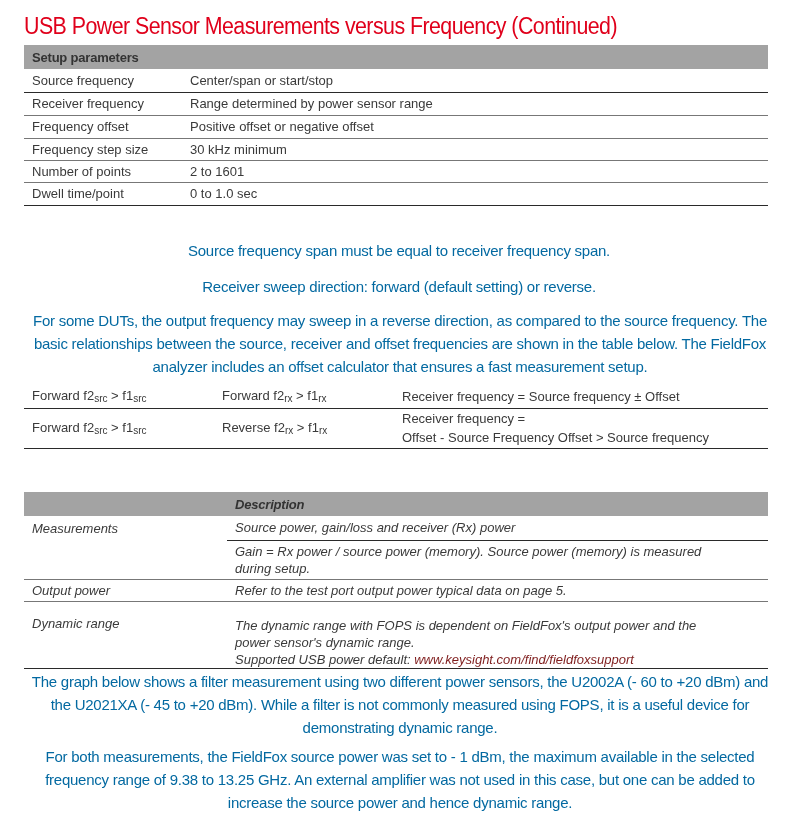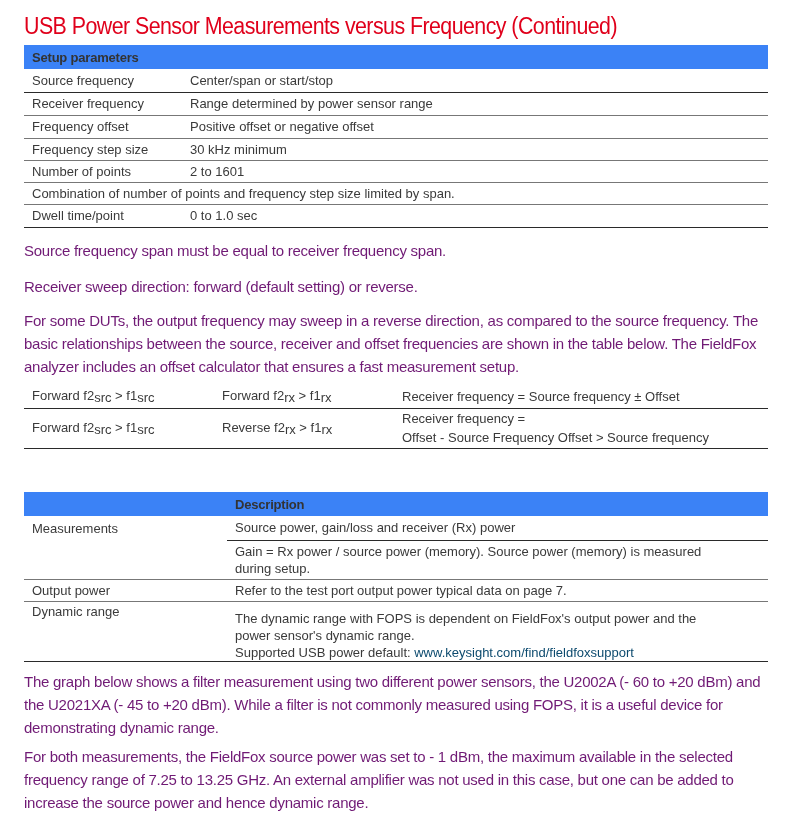--- a/index.html
+++ b/index.html
@@ -7,26 +7,26 @@
   body { font-family: "Liberation Sans", sans-serif; color: #3a3a3a; position: relative; }
   .page { position: absolute; left: 24px; top: 0; width: 744px; }
   .title {
     position: absolute; left: 0; top: 13px;
     font-size: 23px; color: #e0001b; letter-spacing: -0.6px; white-space: nowrap;
     transform: scaleX(0.93); transform-origin: left center;
   }
   table { border-collapse: collapse; width: 744px; position: absolute; left: 0; }
   td, th { font-size: 13px; text-align: left; vertical-align: middle; padding: 0 0 0 8px; color: #3a3a3a; font-weight: normal; }
   th { font-weight: bold; color: #333; letter-spacing: -0.2px; }
-  .hdr { background: #3b82f6; }
+  .hdr { background: #a3a3a3; }
   .bline td { border-bottom: 1.5px solid #2a2a2a; margin-top: 27px; }
   .gline td { border-bottom: 1.5px solid #777; }
-  sub { font-size: 13px; vertical-align: -2px; }
-  .para { position: absolute; left: 0; font-size: 15px; line-height: 23px; color: #701a75; width: 750px; letter-spacing: -0.25px; }
-  .link { color: #0c4a6e; }
+  sub { font-size: 10px; vertical-align: -2px; }
+  .para { position: absolute; left: 0; font-size: 15px; line-height: 23px; color: #0369a1; width: 750px; letter-spacing: -0.25px; text-align: center; }
+  .link { color: #7f1d1d; }
 </style>
 </head>
 <body>
 
 <div class="page">
   <div class="title">USB Power Sensor Measurements versus Frequency (Continued)</div>
 
   <table style="top:45px;">
     <colgroup>
         <col style="width:158px">
@@ -49,23 +49,20 @@
       <td>Positive offset or negative offset</td>
     </tr>
     <tr class="gline" style="height:22px">
       <td>Frequency step size</td>
       <td>30 kHz minimum</td>
     </tr>
     <tr class="gline" style="height:22px">
       <td>Number of points</td>
       <td>2 to 1601</td>
     </tr>
-    <tr class="gline" style="height:22px">
-      <td colspan="2">Combination of number of points and frequency step size limited by span.</td>
-    </tr>
     <tr class="bline" style="height:23px">
       <td>Dwell time/point</td>
       <td>0 to 1.0 sec</td>
     </tr>
   </tbody>
     </table>
 
   <div class="para" style="top:239px;">Source frequency span must be equal to receiver frequency span.</div>
   <div class="para" style="top:275px;">Receiver sweep direction: forward (default setting) or reverse.</div>
   <div class="para" style="top:309px; width:752px;">For some DUTs, the output frequency may sweep in a reverse direction, as compared to the source frequency. The basic relationships between the source, receiver and offset frequencies are shown in the table below. The FieldFox analyzer includes an offset calculator that ensures a fast measurement setup.</div>
@@ -86,21 +83,21 @@
       <td><span>Forward f2</span><sub>src</sub><span> &gt; f1</span><sub>src</sub></td>
       <td><span>Reverse f2</span><sub>rx</sub><span> &gt; f1</span><sub>rx</sub></td>
       <td style="line-height:19px;">
         <div>Receiver frequency =</div>
         <div>Offset - Source Frequency Offset &gt; Source frequency</div>
       </td>
     </tr>
   </tbody>
     </table>
 
-  <table style="top:492px;">
+  <table style="top:492px;font-style:italic;">
     <colgroup>
         <col style="width:203px">
         <col>
       </colgroup>
     <tbody>
         <tr class="hdr" style="height:24px">
       <th></th>
       <th>Description</th>
     </tr>
     <tr style="height:24px">
@@ -109,28 +106,28 @@
     </tr>
     <tr class="gline" style="height:39px">
       <td></td>
       <td style="line-height:17px;">
         <div>Gain = Rx power / source power (memory). Source power (memory) is measured</div>
         <div>during setup.</div>
       </td>
     </tr>
     <tr class="gline" style="height:22px">
       <td>Output power</td>
-      <td>Refer to the test port output power typical data on page 7.</td>
+      <td>Refer to the test port output power typical data on page 5.</td>
     </tr>
     <tr class="bline" style="height:56px">
-      <td style="vertical-align:top; padding-top:2px;">Dynamic range</td>
-      <td style="line-height:17px; vertical-align:top; padding-top:8px;">
+      <td style="vertical-align:top; padding-top:14px;">Dynamic range</td>
+      <td style="line-height:17px; vertical-align:top; padding-top:15px;">
         <div>The dynamic range with FOPS is dependent on FieldFox's output power and the</div>
         <div>power sensor's dynamic range.</div>
         <div><span>Supported USB power default: </span><span class="link">www.keysight.com/find/fieldfoxsupport</span></div>
       </td>
     </tr>
   </tbody>
     </table>
 
   <div class="para" style="top:670px; width:752px;">The graph below shows a filter measurement using two different power sensors, the U2002A (- 60 to +20 dBm) and the U2021XA (- 45 to +20 dBm). While a filter is not commonly measured using FOPS, it is a useful device for demonstrating dynamic range.</div>
-  <div class="para" style="top:745px; width:752px;">For both measurements, the FieldFox source power was set to - 1 dBm, the maximum available in the selected frequency range of 7.25 to 13.25 GHz. An external amplifier was not used in this case, but one can be added to increase the source power and hence dynamic range.</div>
+  <div class="para" style="top:745px; width:752px;">For both measurements, the FieldFox source power was set to - 1 dBm, the maximum available in the selected frequency range of 9.38 to 13.25 GHz. An external amplifier was not used in this case, but one can be added to increase the source power and hence dynamic range.</div>
 </div>
 
 </body></html>

